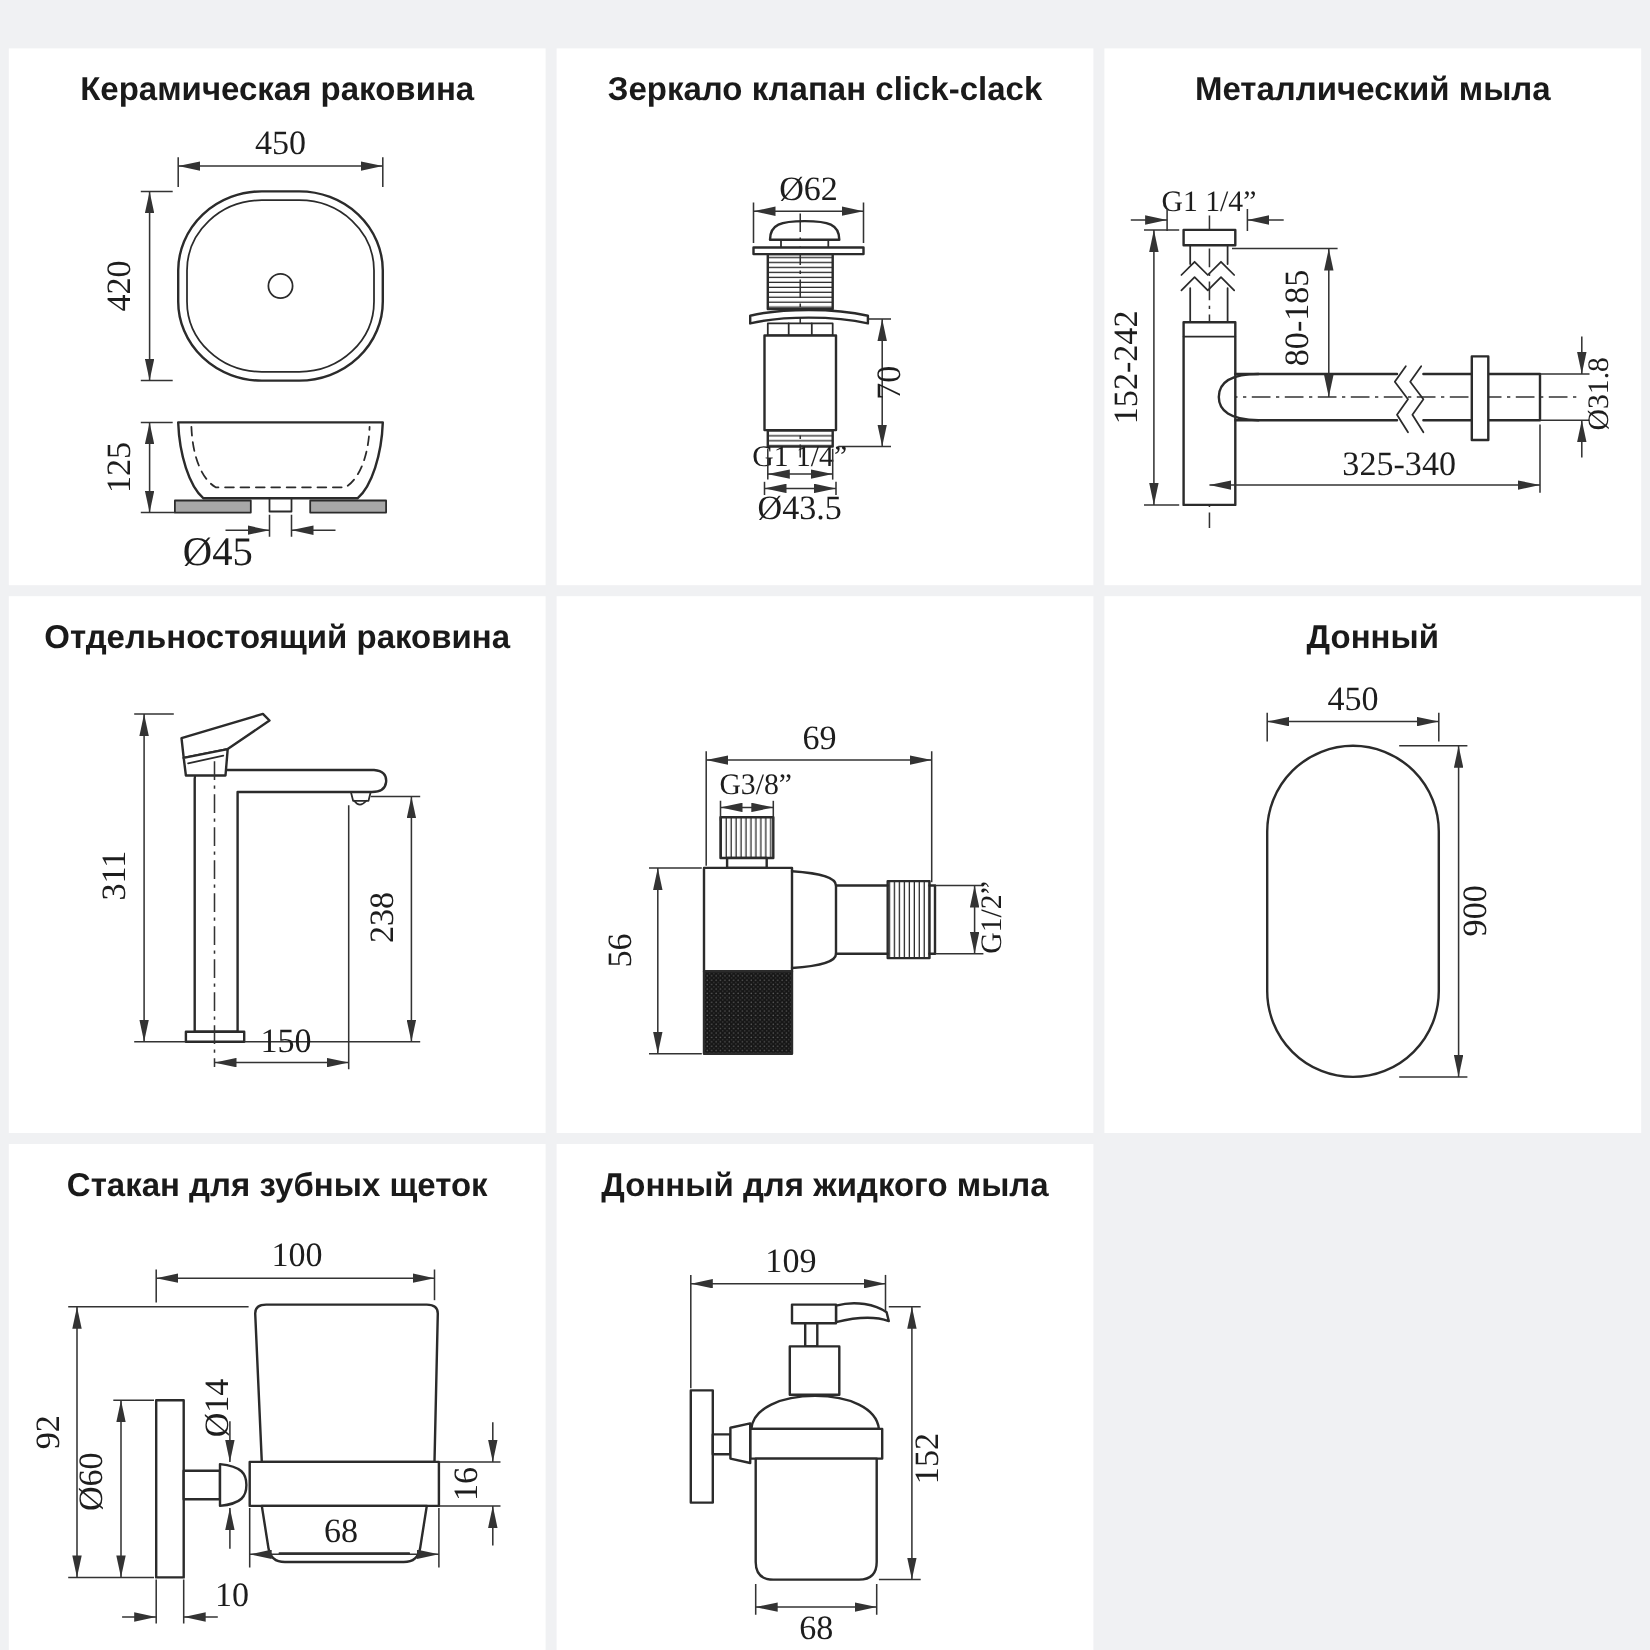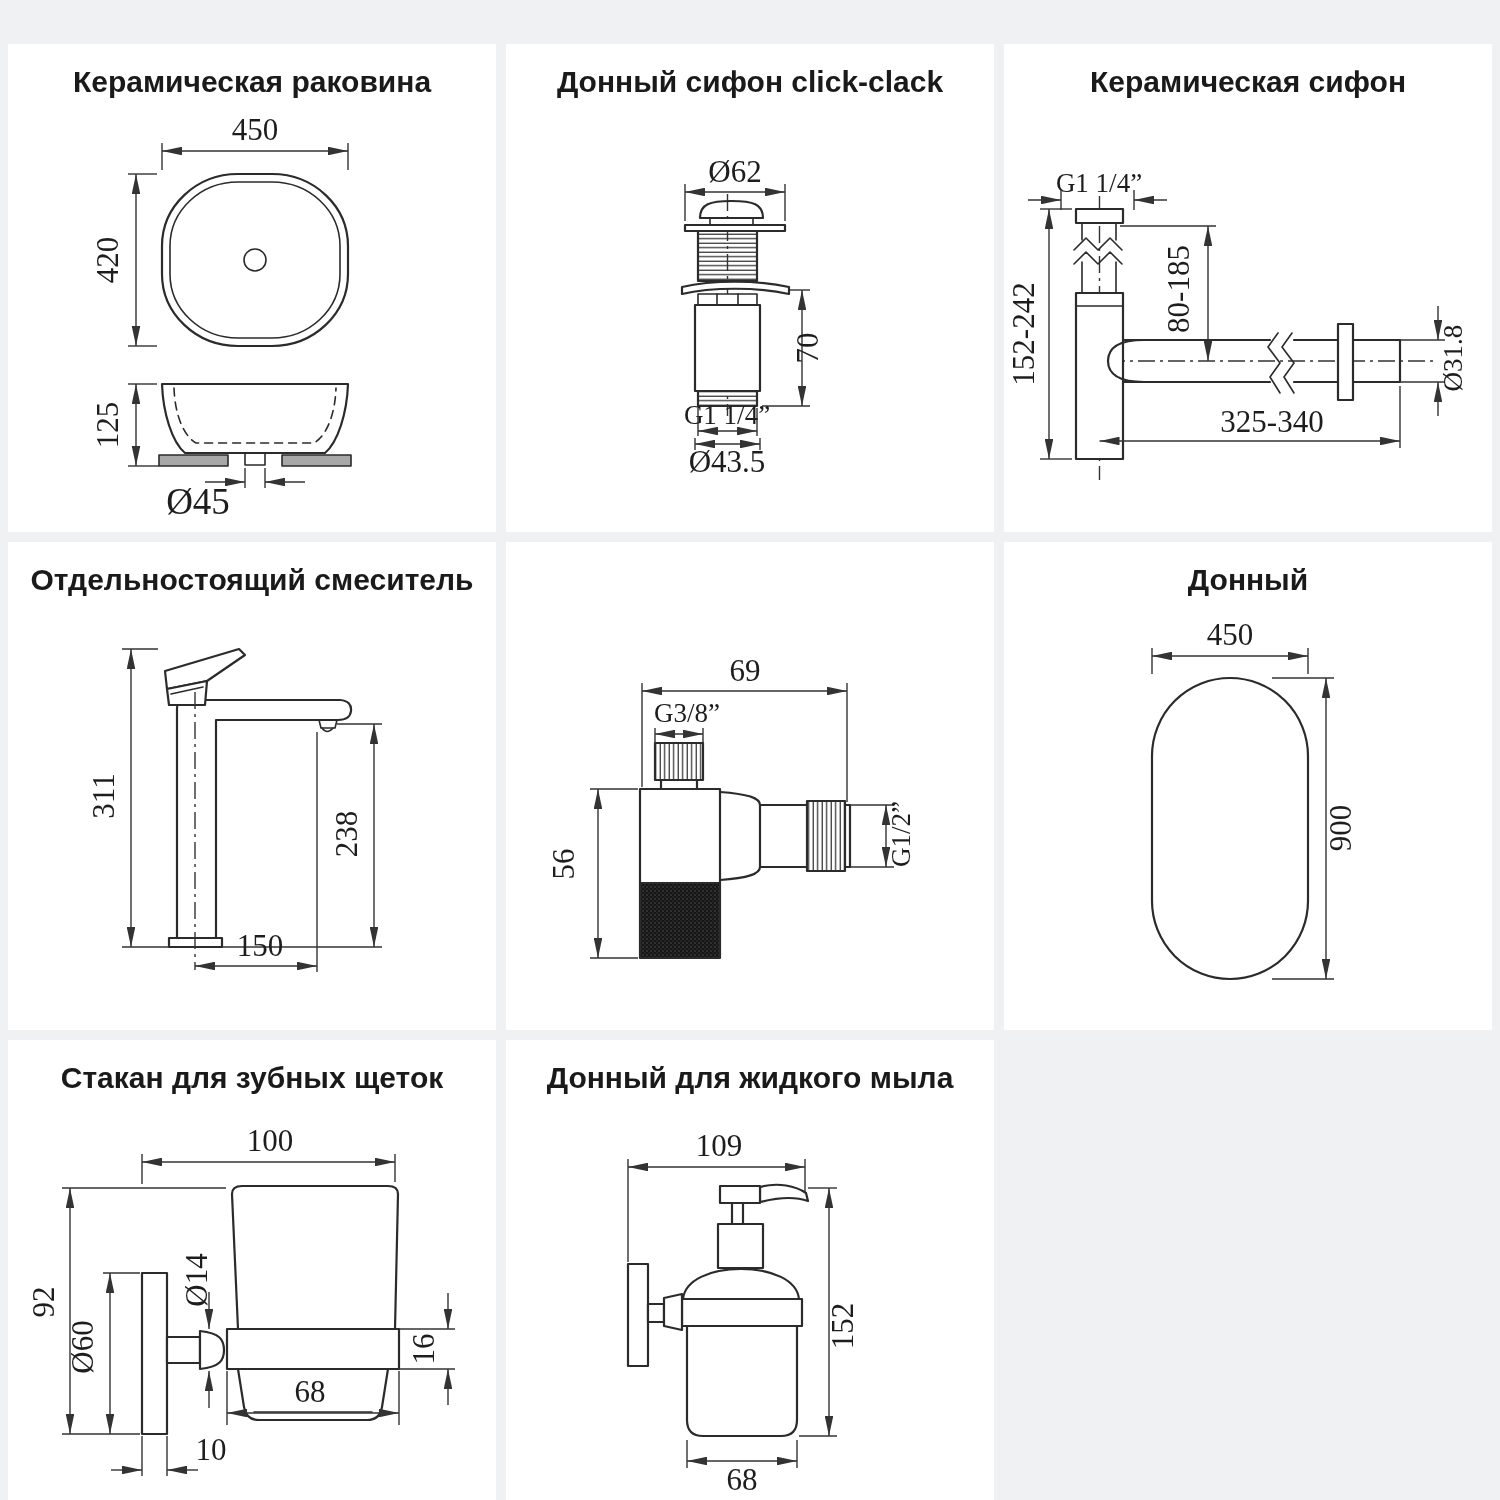--- a/index.html
+++ b/index.html
@@ -80,21 +80,21 @@
         <line class="d" x1="237" y1="424" x2="237" y2="444"></line>
         <line class="d" x1="257" y1="424" x2="257" y2="444"></line>
         <line class="d" x1="197" y1="438" x2="237" y2="438" marker-end="url(#ar)"></line>
         <line class="d" x1="297" y1="438" x2="257" y2="438" marker-end="url(#ar)"></line>
         <text class="t t36" x="190" y="470">Ø45</text>
       </g>
     </svg>
   </section>
 
   <section class="card">
-    <h2>Донный сифон click-clack</h2>
+    <h2>Зеркало клапан click-clack</h2>
     <svg viewBox="0 0 488 488">
       <g>
         <line class="d cl" x1="221.5" y1="150" x2="221.5" y2="372"></line>
         <path class="o" d="M194,174 C194,160 204,157 225.5,157 C247,157 257,160 257,174 L194,174 Z"></path>
         <path class="o th" d="M204,174 L204,181 M247,174 L247,181"></path>
         <rect class="ol" fill="#fff" x="179" y="181" width="100" height="6"></rect>
         <rect class="ol" fill="url(#thrH)" x="192" y="187" width="59" height="50"></rect>
         <path class="ol" fill="#fff" d="M176,243 C205,236 253,236 283,243 L283,250 C253,243 205,243 176,250 Z"></path>
         <rect class="ol th" fill="#fff" x="192" y="250" width="59" height="11"></rect>
         <line class="o th" x1="211" y1="250" x2="211" y2="261"></line>
@@ -117,21 +117,21 @@
         <line class="d" x1="192" y1="387" x2="251" y2="387" marker-start="url(#ar)" marker-end="url(#ar)"></line>
         <line class="d" x1="189" y1="394" x2="189" y2="406"></line>
         <line class="d" x1="254" y1="394" x2="254" y2="406"></line>
         <line class="d" x1="189" y1="400" x2="254" y2="400" marker-start="url(#ar)" marker-end="url(#ar)"></line>
         <text class="t" x="221" y="428">Ø43.5</text>
       </g>
     </svg>
   </section>
 
   <section class="card">
-    <h2>Керамическая сифон</h2>
+    <h2>Металлический мыла</h2>
     <svg viewBox="0 0 488 488">
       <g>
         <line class="d cl" x1="95.5" y1="152" x2="95.5" y2="436"></line>
         <line class="d cl" x1="104" y1="317" x2="434" y2="317"></line>
         <rect class="ol" fill="#fff" x="72" y="165" width="47" height="14"></rect>
         <path class="o th" d="M78,179 L78,196 M78,218 L78,249 M112,179 L112,196 M112,218 L112,249"></path>
         <polyline class="o th" points="70,206 82,194 94,206 106,194 118,206" fill="none"></polyline>
         <polyline class="o th" points="70,220 82,208 94,220 106,208 118,220" fill="none"></polyline>
         <rect class="ol" fill="#fff" x="72" y="249" width="47" height="166"></rect>
         <line class="o th" x1="72" y1="262" x2="119" y2="262"></line>
@@ -160,21 +160,21 @@
         <line class="d" x1="434" y1="372" x2="434" y2="338" marker-end="url(#ar)"></line>
         <text class="t t27" x="458" y="314" transform="rotate(-90 458 314)">Ø31.8</text>
         <line class="d" x1="396" y1="342" x2="396" y2="404"></line>
         <line class="d" x1="95.5" y1="397" x2="396" y2="397" marker-start="url(#ar)" marker-end="url(#ar)"></line>
         <text class="t" x="268" y="388">325-340</text>
       </g>
     </svg>
   </section>
 
   <section class="card">
-    <h2>Отдельностоящий смеситель</h2>
+    <h2>Отдельностоящий раковина</h2>
     <svg viewBox="0 0 488 488">
       <g>
         <path class="ol" fill="#fff" d="M169,166 Q169,158 177,158 L332,158 Q344,159 343,169 Q342,178 330,178 L208,178 L208,396 L169,396 Z"></path>
         <rect class="ol" fill="#fff" x="161" y="396" width="53" height="9"></rect>
         <path class="o th" d="M311,178 L329,178 L327,186 L313,186 Z"></path>
         <path class="o th" d="M314,186 Q319,193 325,186"></path>
         <path class="ol" fill="#fff" d="M157,129 L231,107 L237,113 L199,139 L159,147 Z"></path>
         <path class="ol" fill="#fff" d="M159,147 L199,139 L197,163 L161,163 Z"></path>
         <line class="o th" x1="163" y1="152" x2="195" y2="145"></line>
         <line class="d cl" x1="187" y1="150" x2="187" y2="428"></line>

